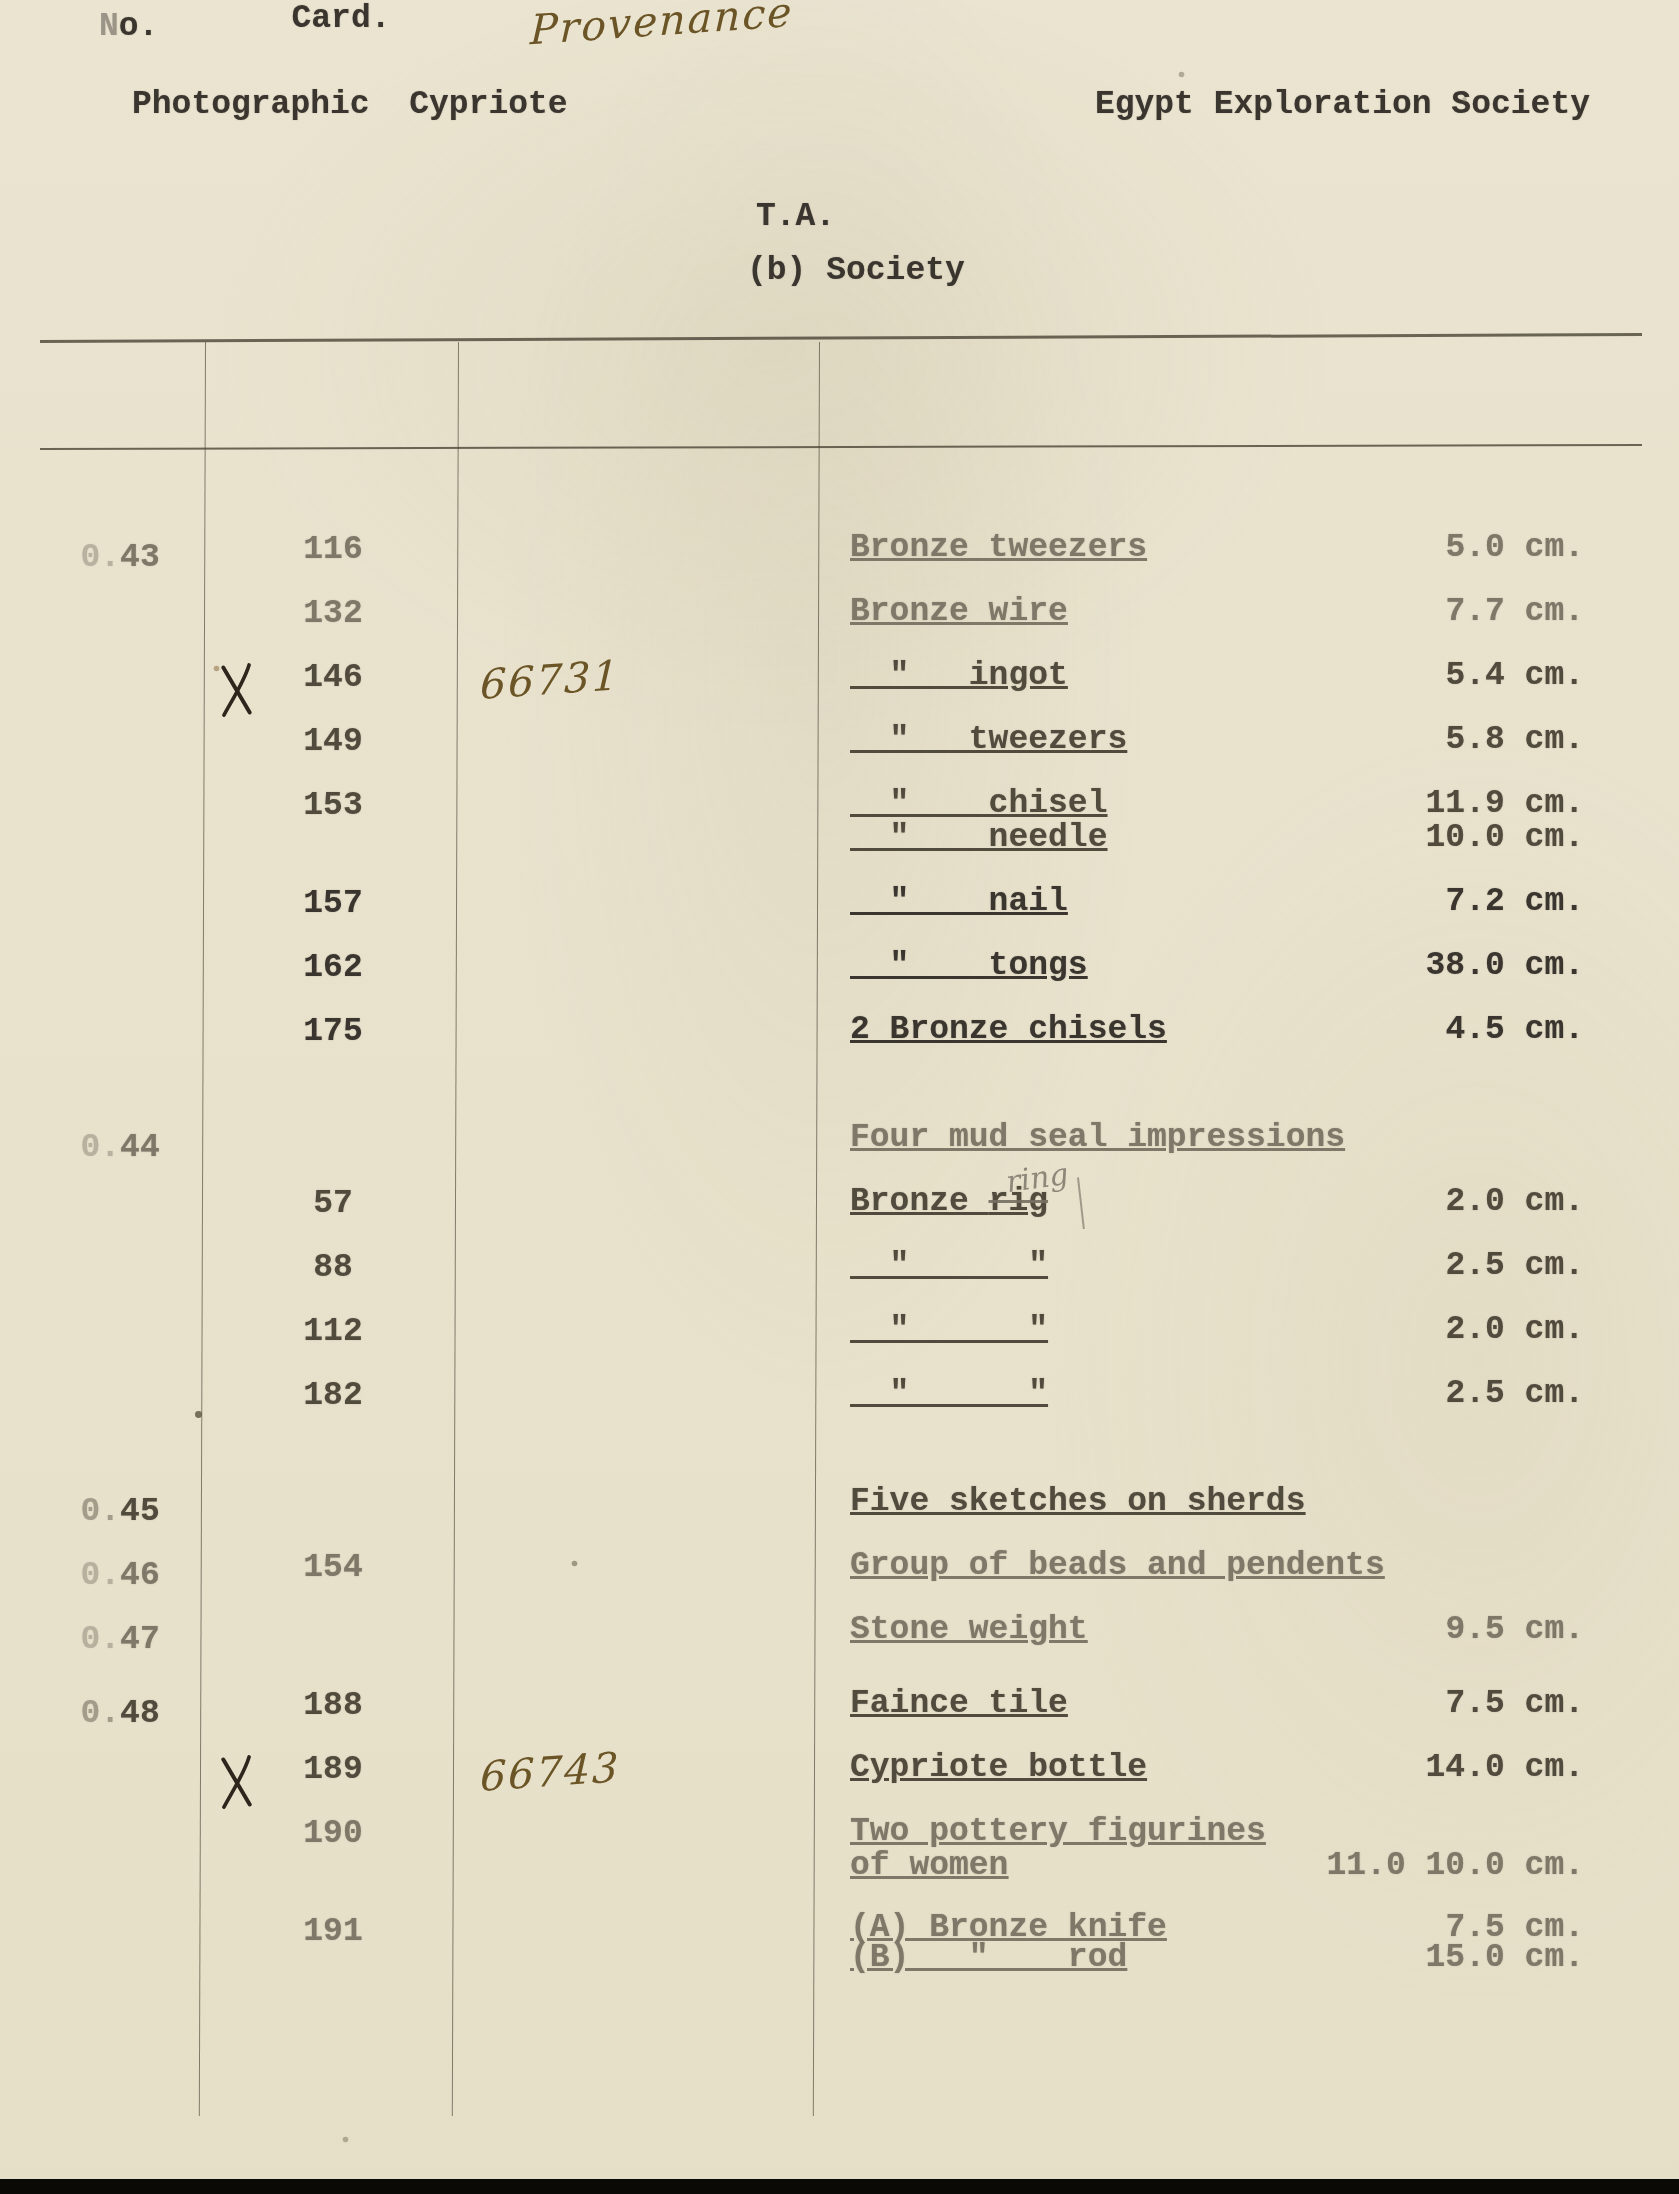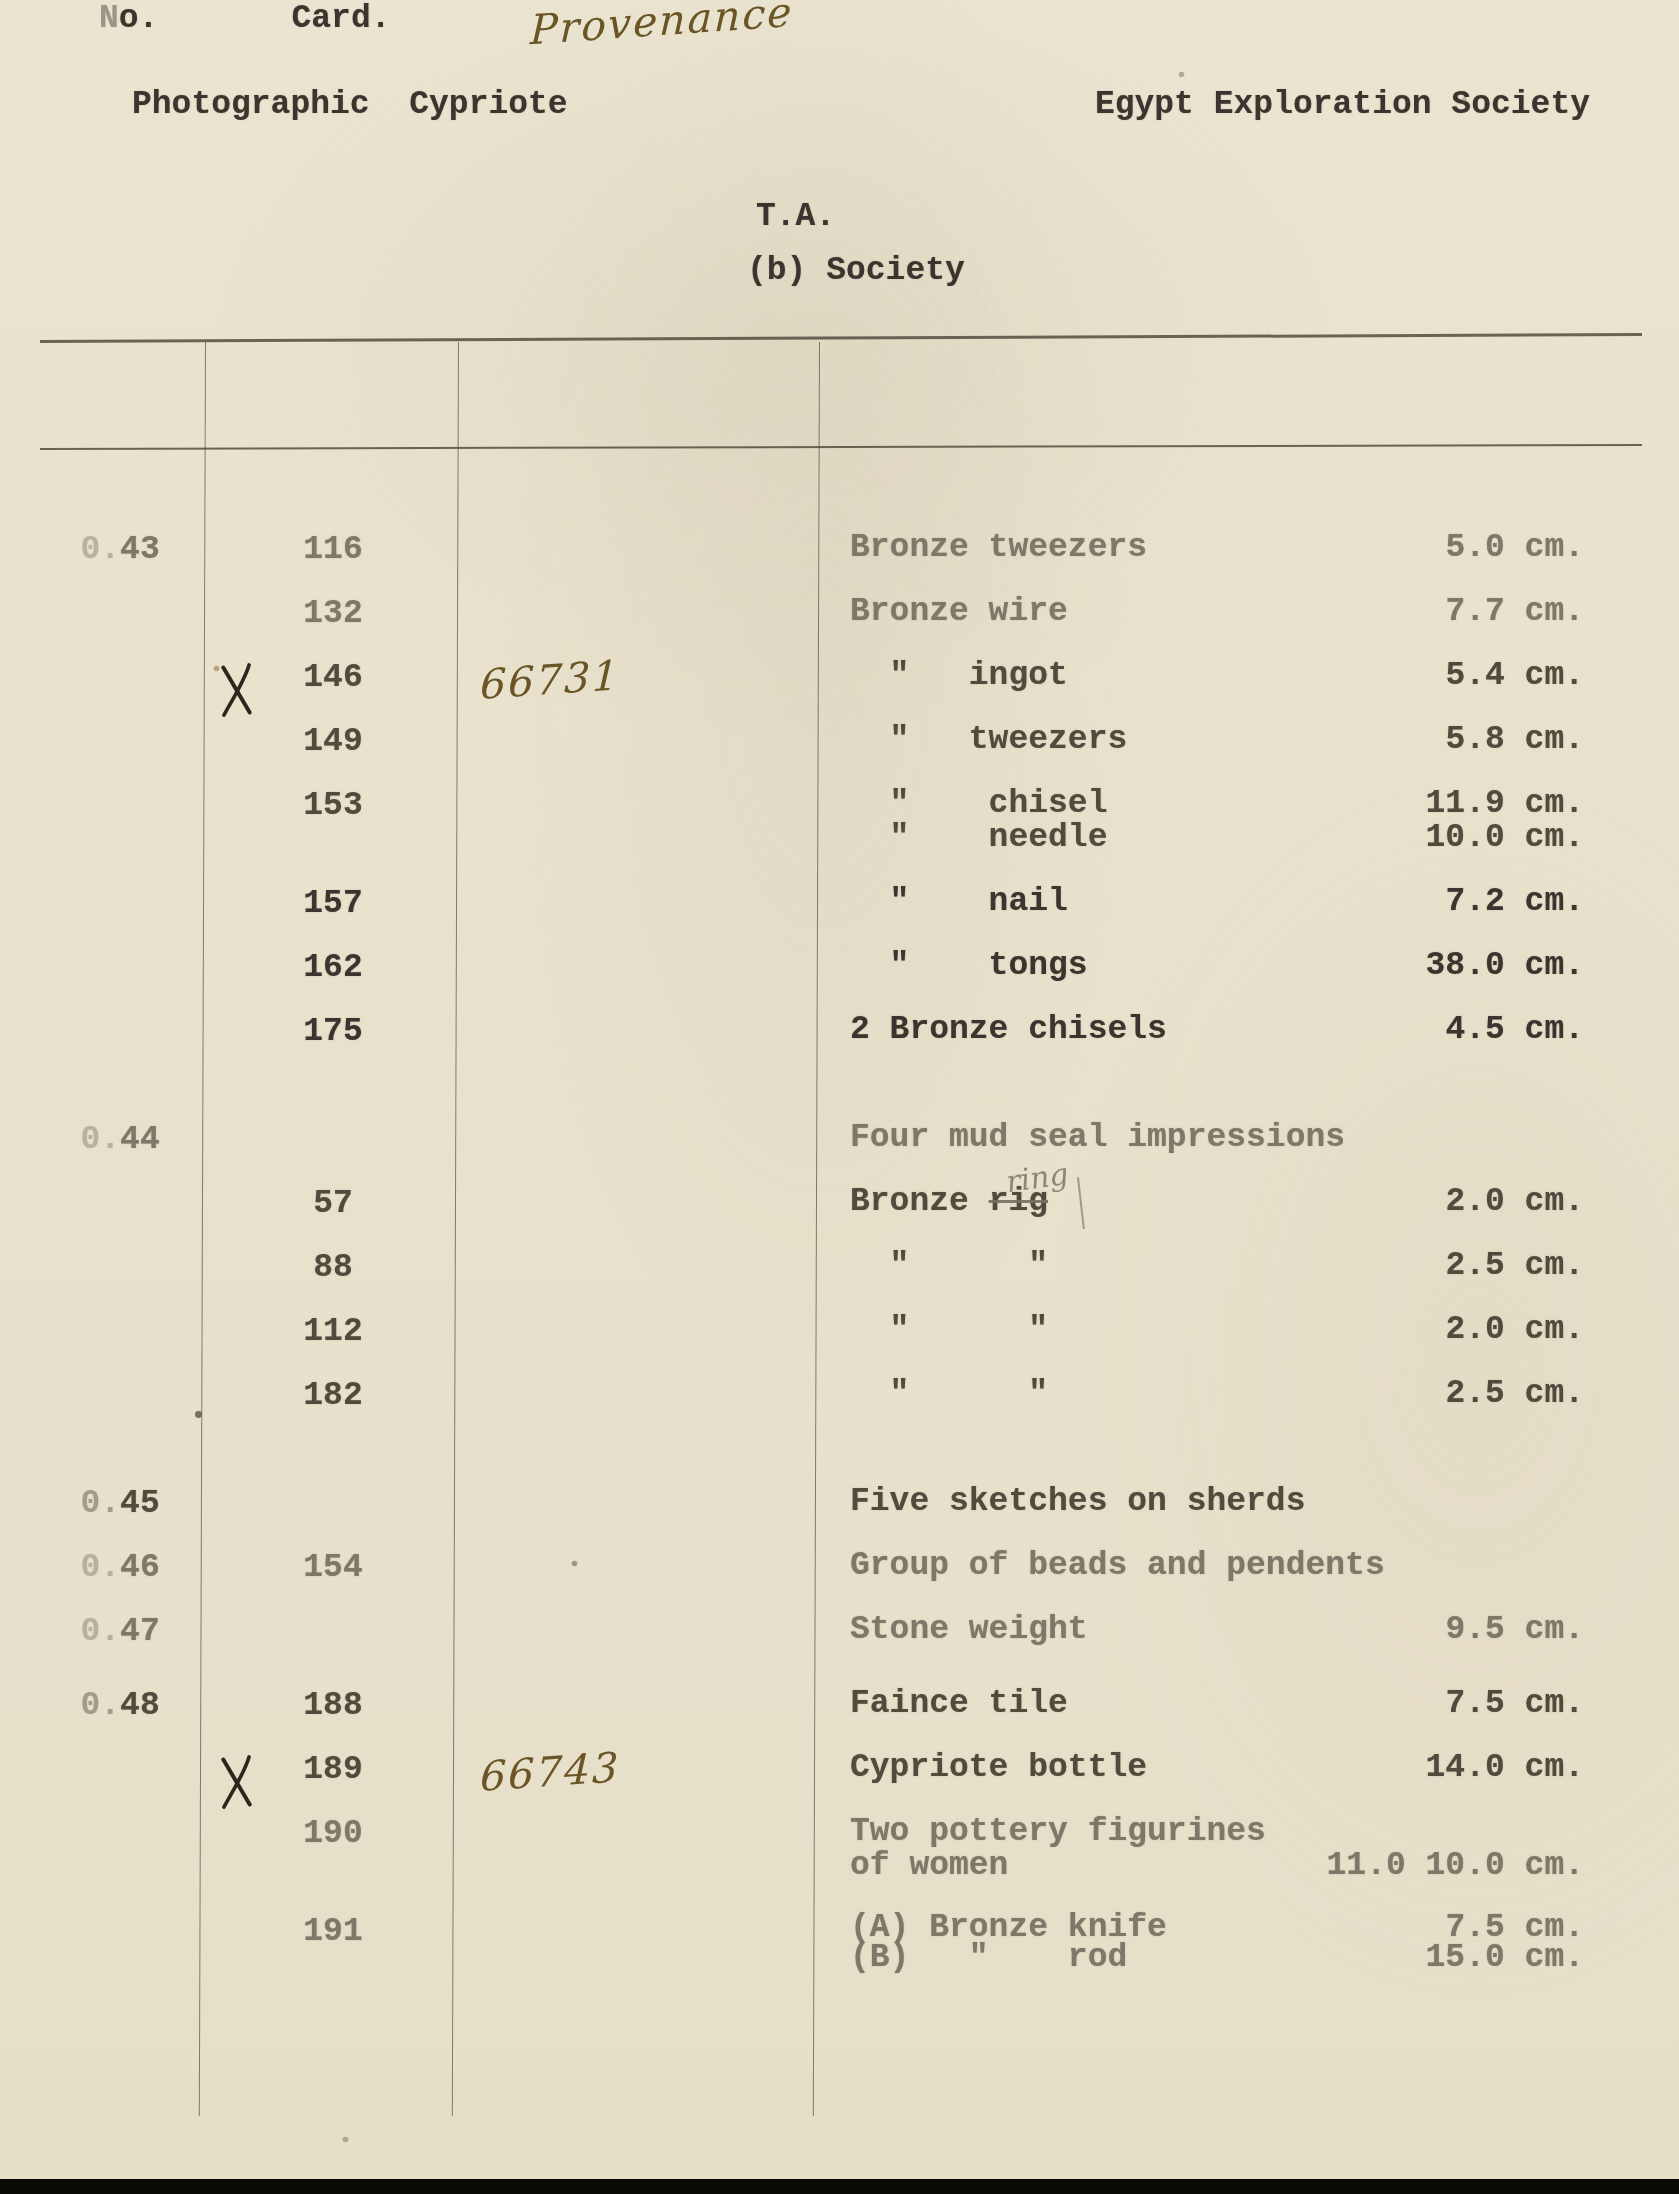--- a/index.html
+++ b/index.html
@@ -46,24 +46,24 @@
   .group{margin-top:74px;position:relative;}
   .group:nth-child(4){margin-top:26.5px;}
   .group:nth-child(5){margin-top:24px;}
   .group:nth-child(6){margin-top:40px;}
   .entry{position:relative;margin-bottom:30px;min-height:34px;}
   .entry .line{position:relative;line-height:34px;min-height:34px;}
   .entry.tight .line{line-height:30px;min-height:30px;}
   .tone-dark{color:var(--ink-dark);}
   .tone-mid{color:var(--ink-mid);}
   .tone-light{color:var(--ink-light);}
-  .no{position:absolute;left:24.5px;top:0;}
+  .no{position:absolute;left:24.5px;top:8px;}
   .no::first-letter{opacity:.45;}
   .card{position:absolute;left:216px;top:0;width:122px;text-align:center;}
-  .desc{margin-left:794px;}
+  .desc{margin-left:794px;text-decoration:underline;}
   .size{position:absolute;right:42px;top:0;}
   .prov{
     position:absolute;left:424px;top:1.3px;
     font-family:"DejaVu Serif",serif;font-style:italic;font-weight:400;
     font-size:41px;line-height:41px;letter-spacing:2px;color:var(--hand);
     transform:rotate(-4deg) skewX(-6deg);text-shadow:none;
   }
   .xmark{position:absolute;left:162px;top:2.6px;width:37px;height:56px;}
   .xmark svg{width:100%;height:100%;display:block;}
   .struck{

